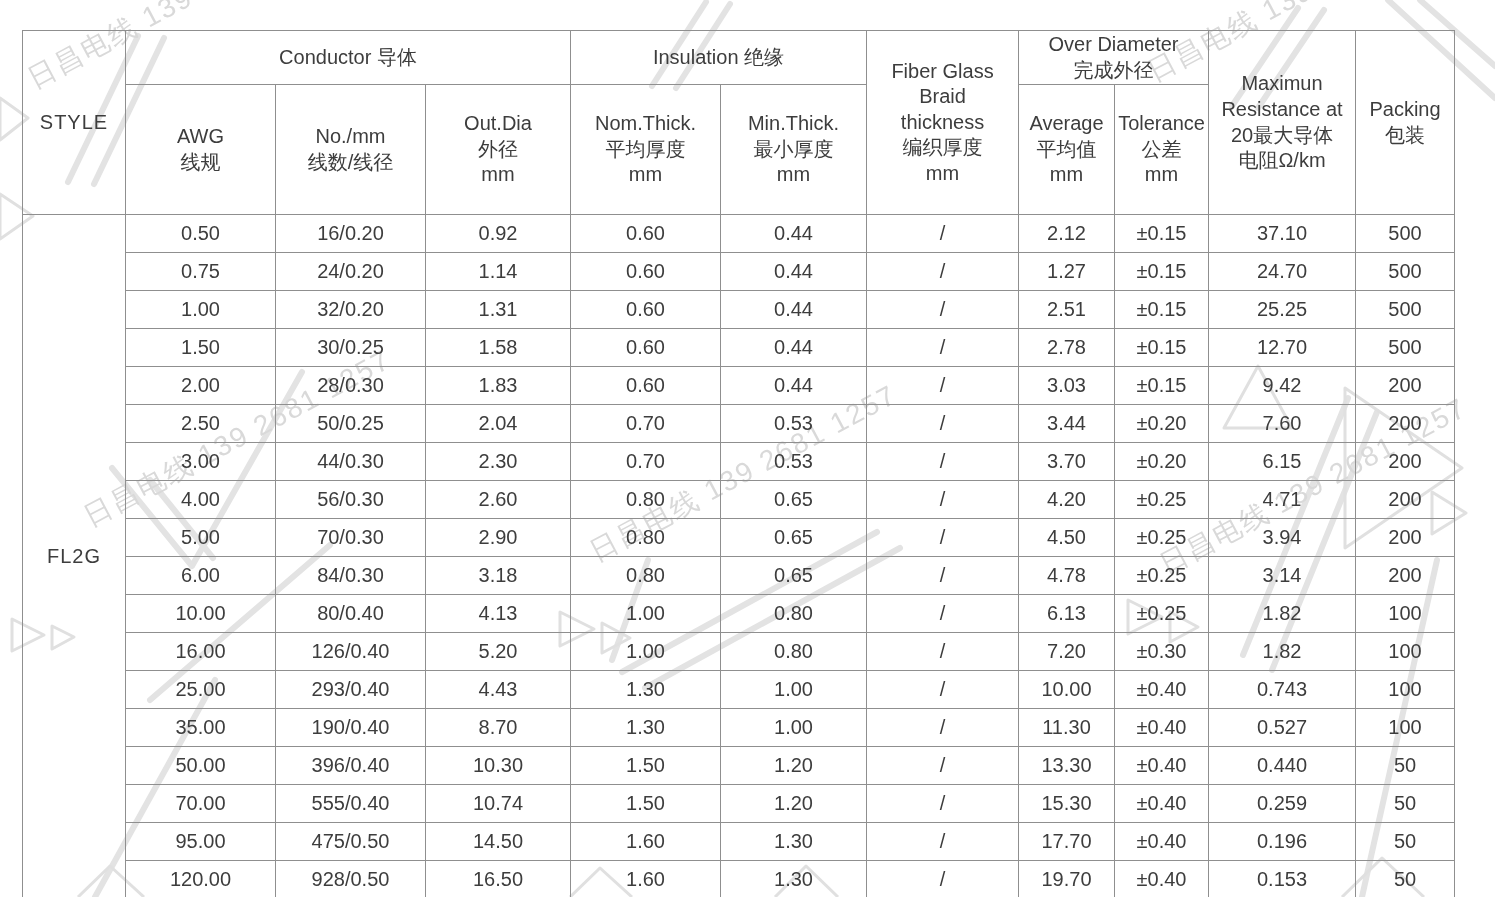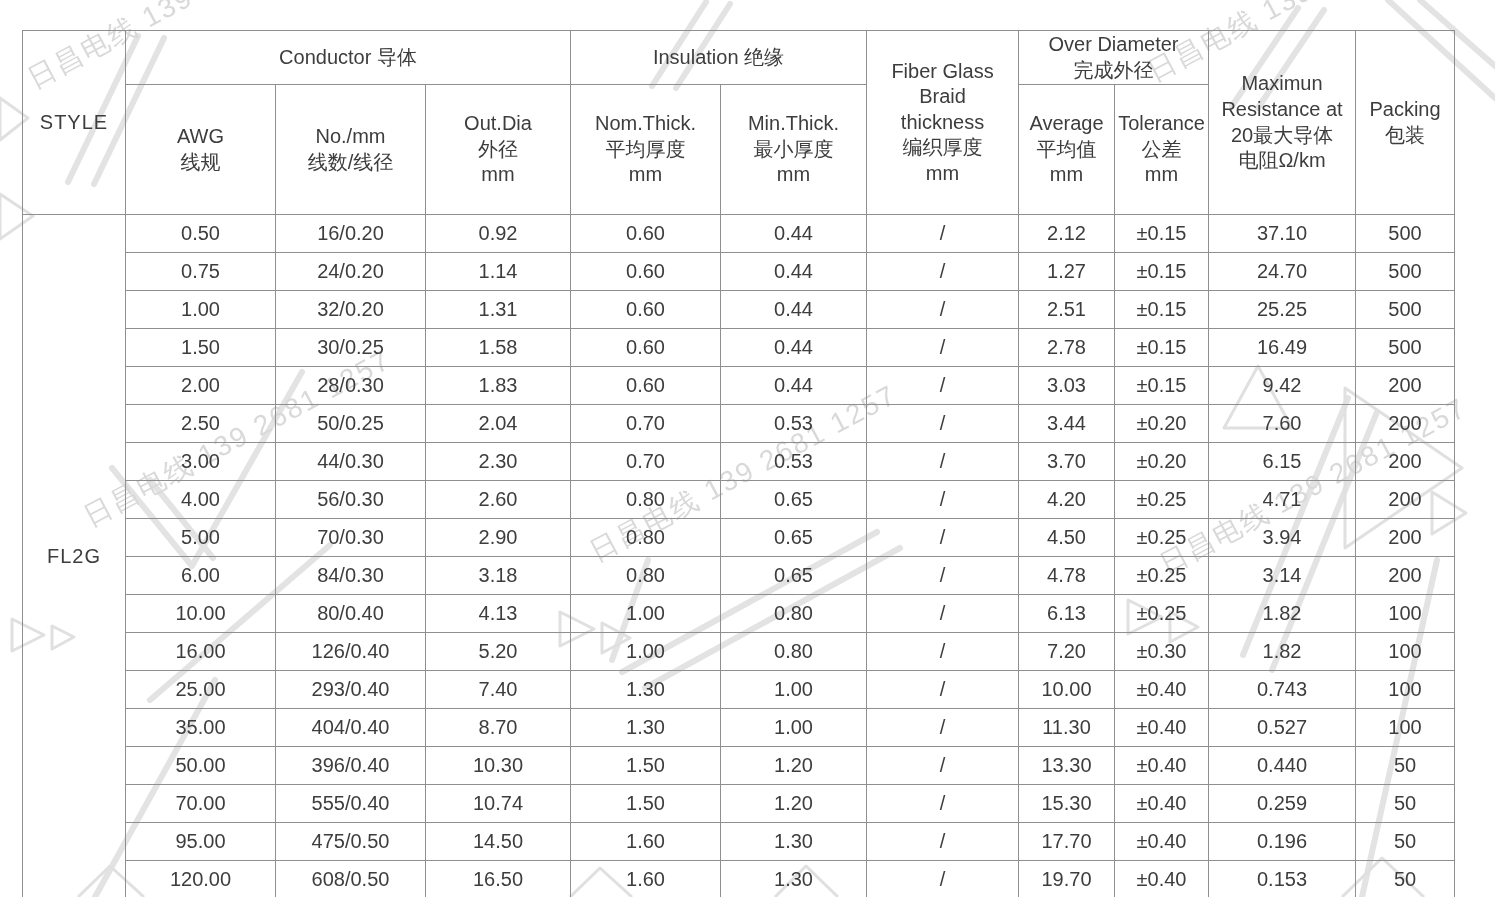--- a/index.html
+++ b/index.html
@@ -200,21 +200,21 @@
         </tr>
         <tr>
           <td>1.50</td>
           <td>30/0.25</td>
           <td>1.58</td>
           <td>0.60</td>
           <td>0.44</td>
           <td>/</td>
           <td>2.78</td>
           <td>±0.15</td>
-          <td>16.49</td>
+          <td>12.70</td>
           <td>500</td>
         </tr>
         <tr>
           <td>2.00</td>
           <td>28/0.30</td>
           <td>1.83</td>
           <td>0.60</td>
           <td>0.44</td>
           <td>/</td>
           <td>3.03</td>
@@ -302,32 +302,32 @@
           <td>0.80</td>
           <td>/</td>
           <td>7.20</td>
           <td>±0.30</td>
           <td>1.82</td>
           <td>100</td>
         </tr>
         <tr>
           <td>25.00</td>
           <td>293/0.40</td>
-          <td>7.40</td>
+          <td>4.43</td>
           <td>1.30</td>
           <td>1.00</td>
           <td>/</td>
           <td>10.00</td>
           <td>±0.40</td>
           <td>0.743</td>
           <td>100</td>
         </tr>
         <tr>
           <td>35.00</td>
-          <td>404/0.40</td>
+          <td>190/0.40</td>
           <td>8.70</td>
           <td>1.30</td>
           <td>1.00</td>
           <td>/</td>
           <td>11.30</td>
           <td>±0.40</td>
           <td>0.527</td>
           <td>100</td>
         </tr>
         <tr>
@@ -361,21 +361,21 @@
           <td>1.60</td>
           <td>1.30</td>
           <td>/</td>
           <td>17.70</td>
           <td>±0.40</td>
           <td>0.196</td>
           <td>50</td>
         </tr>
         <tr>
           <td>120.00</td>
-          <td>608/0.50</td>
+          <td>928/0.50</td>
           <td>16.50</td>
           <td>1.60</td>
           <td>1.30</td>
           <td>/</td>
           <td>19.70</td>
           <td>±0.40</td>
           <td>0.153</td>
           <td>50</td>
         </tr>
       </tbody>

